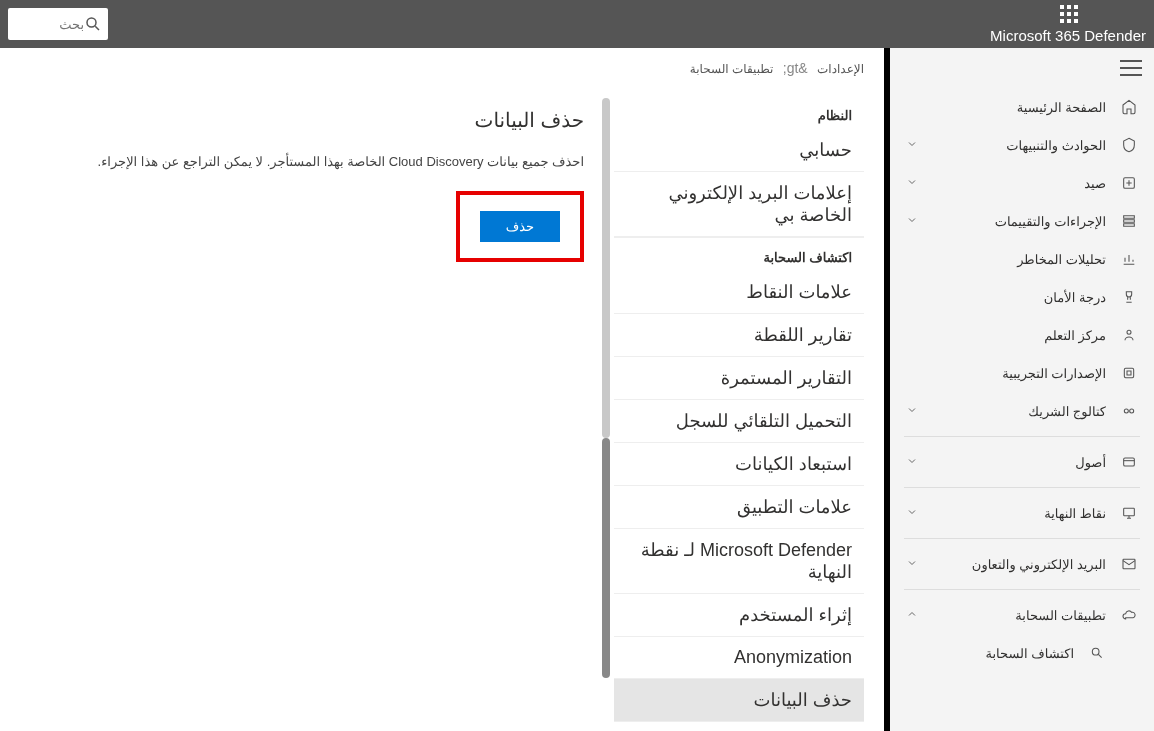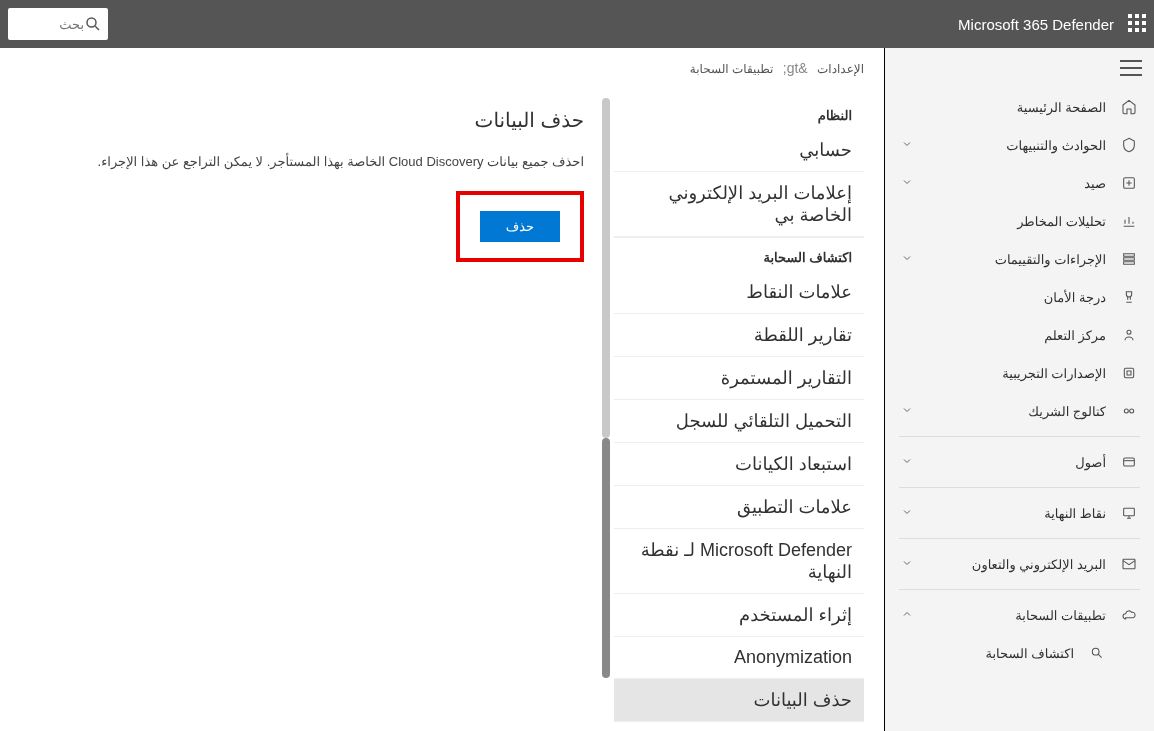--- a/index.html
+++ b/index.html
@@ -20,21 +20,22 @@
   background: #555555;
   color: #ffffff;
   display: flex;
   align-items: center;
   justify-content: space-between;
   padding: 0 8px;
 }
 .topbar-right {
   display: flex;
   align-items: center;
-  gap: 12px;
+  gap: 2px;
+  flex-direction: column;
 }
 .waffle {
   width: 20px;
   height: 20px;
   display: grid;
   grid-template-columns: repeat(3, 4px);
   grid-template-rows: repeat(3, 4px);
   gap: 3px;
   cursor: pointer;
 }
@@ -70,21 +71,21 @@
   color: #222;
   text-align: right;
 }
 .layout {
   display: flex;
   height: calc(731px - 48px);
 }
 .sidebar {
   width: 270px;
   background: #f4f4f4;
-  border-left: 1px solid #000000;
+  border-left: 6px solid #000000;
   display: flex;
   flex-direction: column;
   padding-top: 12px;
 }
 .hamburger {
   align-self: flex-start;
   margin: 0 12px 12px 12px;
   cursor: pointer;
   width: 22px;
   height: 16px;
@@ -309,38 +310,38 @@
             <span>صيد</span>
           </div>
           <span class="chevron"><svg viewBox="0 0 24 24" stroke-width="2">
               <path d="M6 9l6 6 6-6"></path>
             </svg></span>
         </div>
         <div class="nav-item">
           <div class="nav-label-wrap">
             <span class="nav-icon">
               <svg viewBox="0 0 24 24" stroke-width="1.6">
+                <path d="M4 4h16v4H4zM4 10h16v4H4zM4 16h16v4H4z"></path>
+              </svg>
+            </span>
+            <span>الإجراءات والتقييمات</span>
+          </div>
+          <span class="chevron"><svg viewBox="0 0 24 24" stroke-width="2">
+              <path d="M6 9l6 6 6-6"></path>
+            </svg></span>
+        </div>
+        <div class="nav-item">
+          <div class="nav-label-wrap">
+            <span class="nav-icon">
+              <svg viewBox="0 0 24 24" stroke-width="1.6">
                 <path d="M4 20h16M6 16v-6M12 16V6M18 16v-3"></path>
               </svg>
             </span>
             <span>تحليلات المخاطر</span>
           </div>
-        </div>
-        <div class="nav-item">
-          <div class="nav-label-wrap">
-            <span class="nav-icon">
-              <svg viewBox="0 0 24 24" stroke-width="1.6">
-                <path d="M4 4h16v4H4zM4 10h16v4H4zM4 16h16v4H4z"></path>
-              </svg>
-            </span>
-            <span>الإجراءات والتقييمات</span>
-          </div>
-          <span class="chevron"><svg viewBox="0 0 24 24" stroke-width="2">
-              <path d="M6 9l6 6 6-6"></path>
-            </svg></span>
         </div>
         <div class="nav-item">
           <div class="nav-label-wrap">
             <span class="nav-icon">
               <svg viewBox="0 0 24 24" stroke-width="1.6">
                 <path d="M8 4h8v4a4 4 0 01-8 0V4zM10 12v4M14 12v4M8 20h8"></path>
               </svg>
             </span>
             <span>درجة الأمان</span>
           </div>

